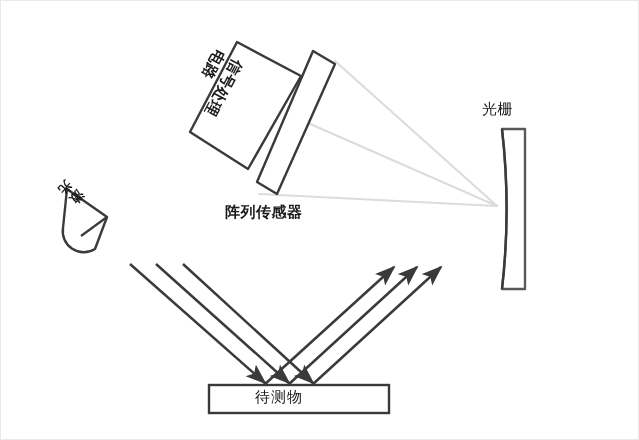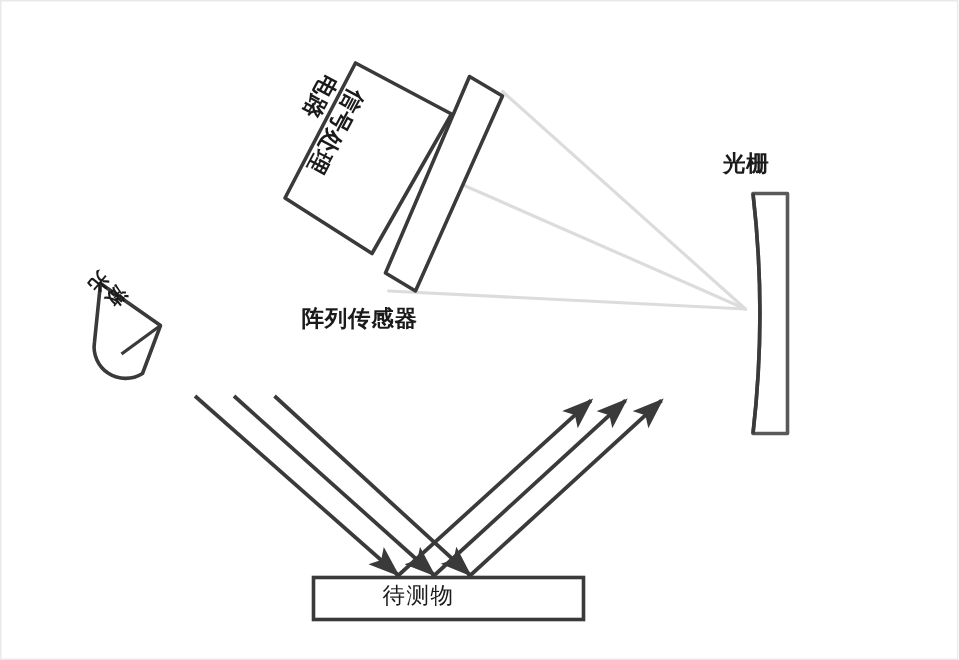--- a/index.html
+++ b/index.html
@@ -27,31 +27,31 @@
     height: 440px;
   }
   .lbl {
     position: absolute;
     font-family: "DejaVu Sans", "Liberation Sans", sans-serif;
     color: #1a1a1a;
     white-space: nowrap;
     -webkit-font-smoothing: antialiased;
   }
   #label-array-sensor {
-    left: 200px;
+    left: 224px;
     top: 202px;
     font-size: 15px;
     font-weight: 700;
     letter-spacing: 0.5px;
   }
   #label-grating {
     left: 481px;
     top: 99px;
     font-size: 15px;
-    font-weight: 700;
+    font-weight: 400;
     letter-spacing: 0.5px;
   }
   #label-target-object {
     left: 254px;
     top: 387px;
     font-size: 15px;
     font-weight: 400;
     letter-spacing: 1px;
   }
   .rot-wrap {

